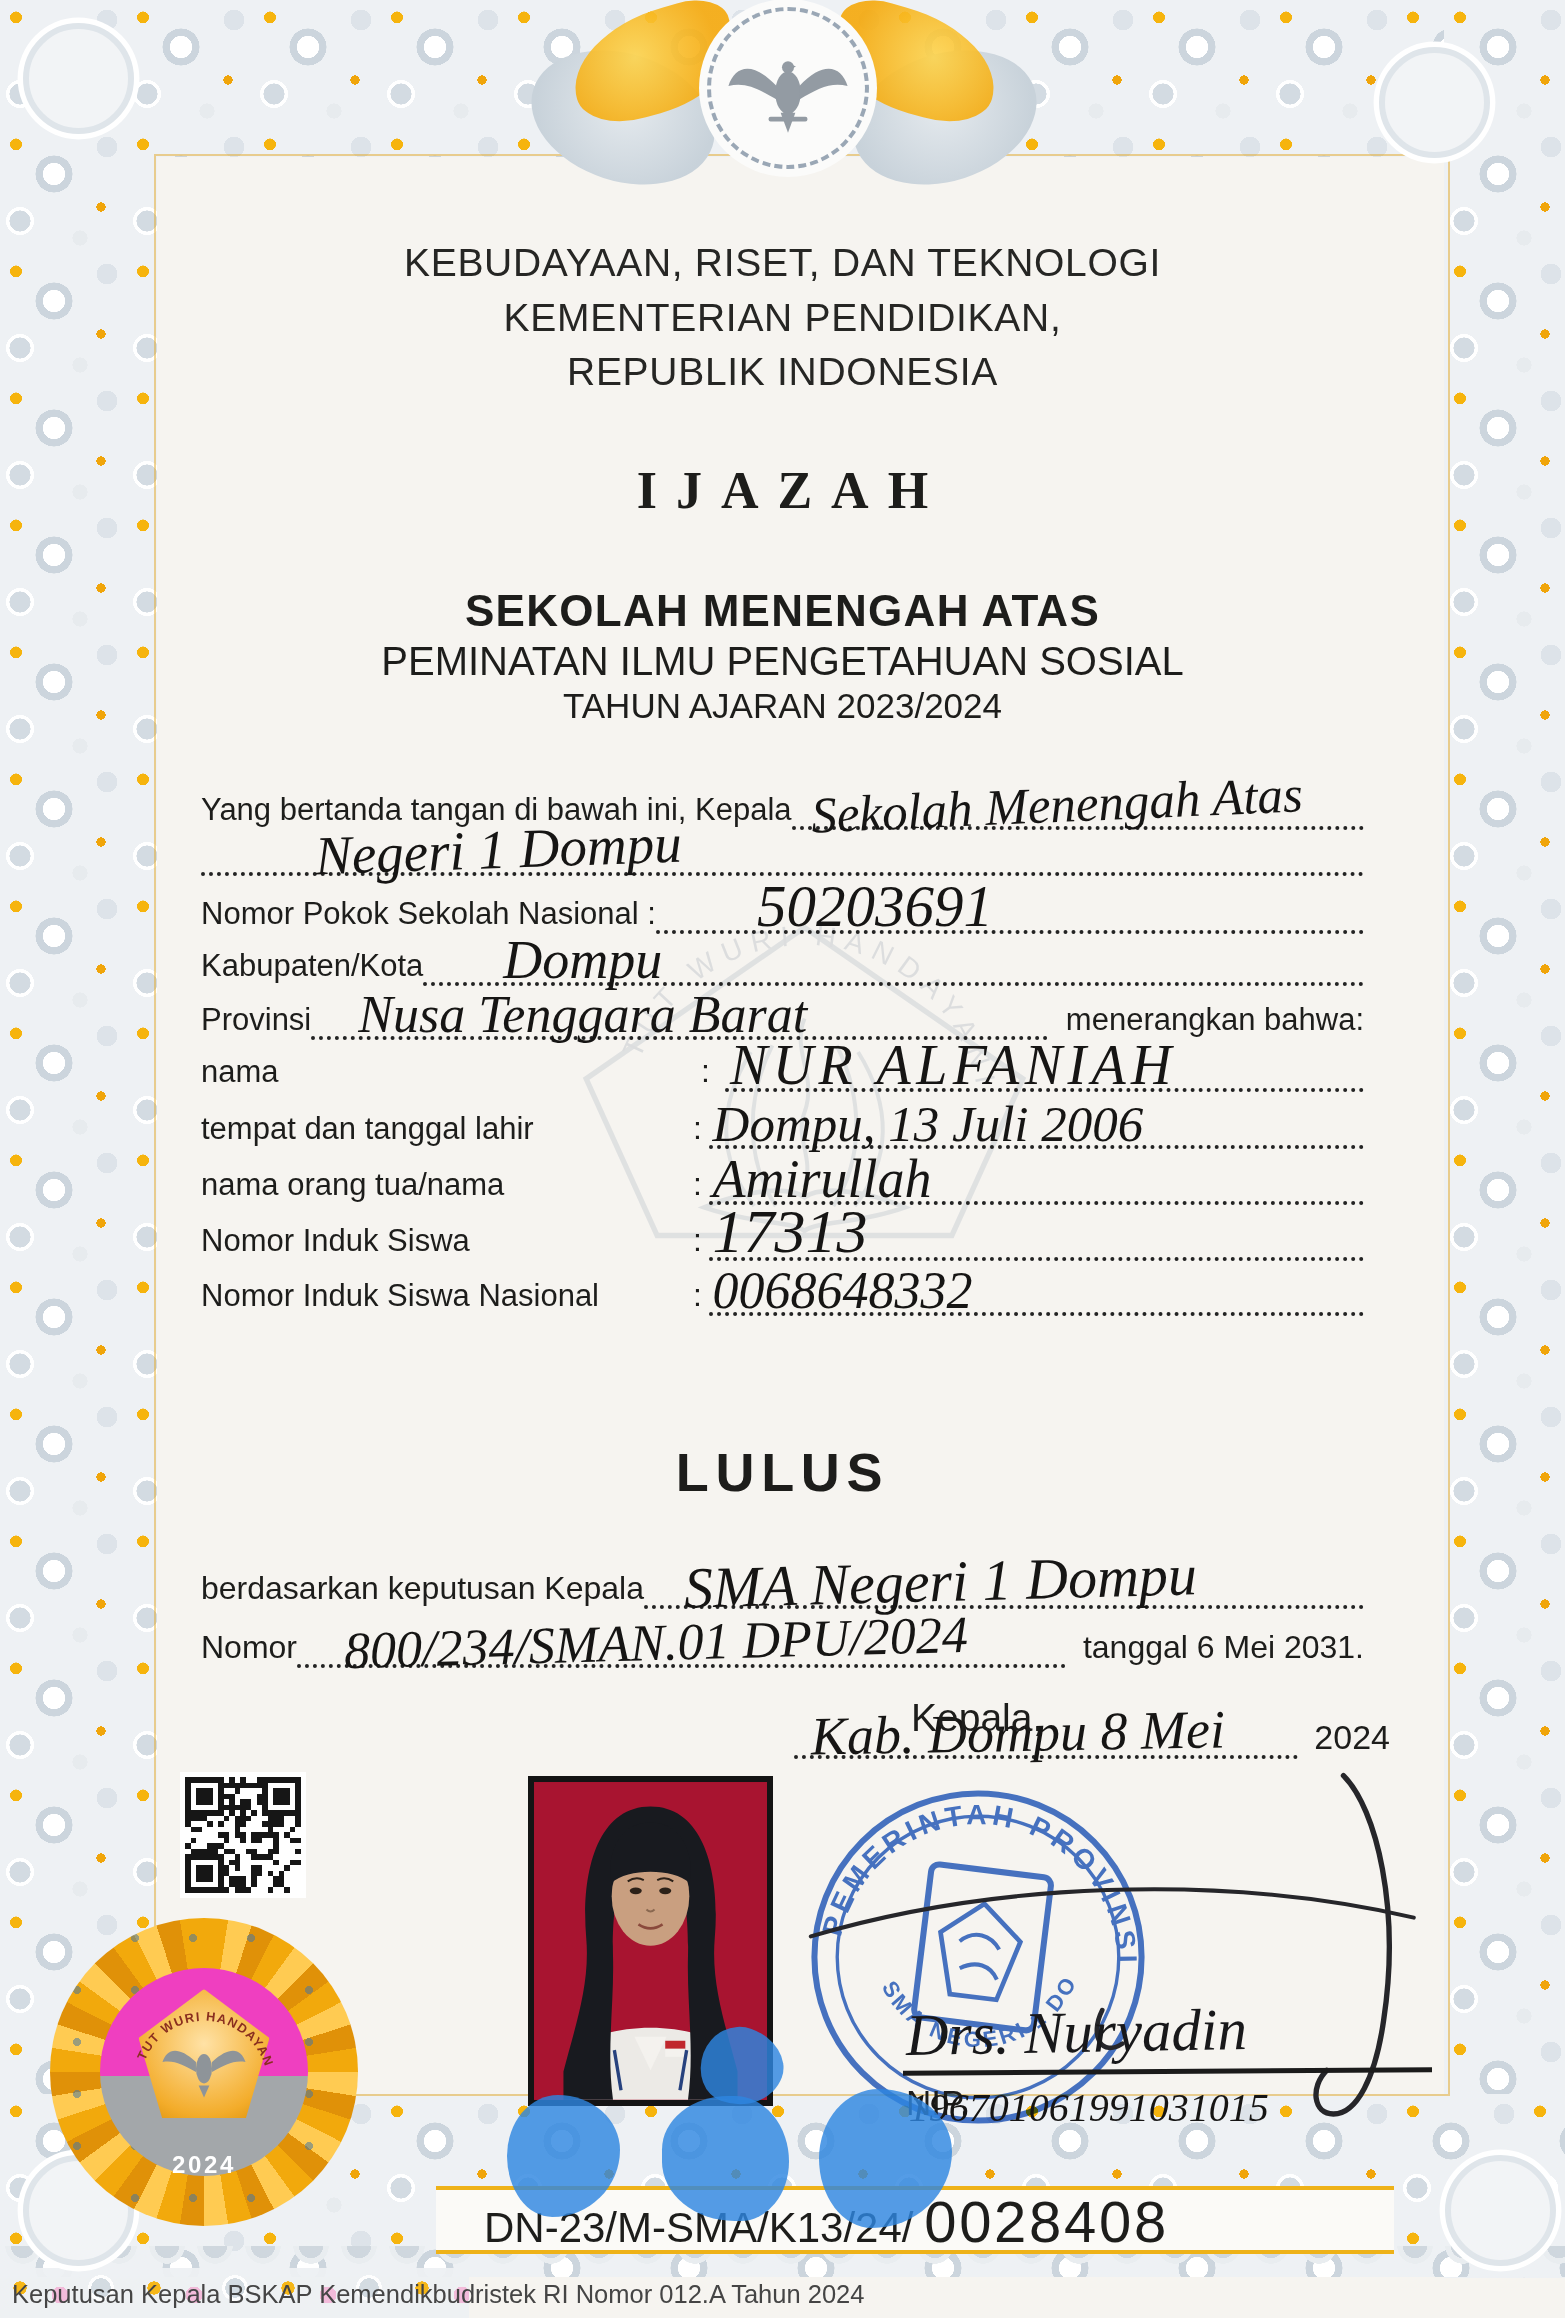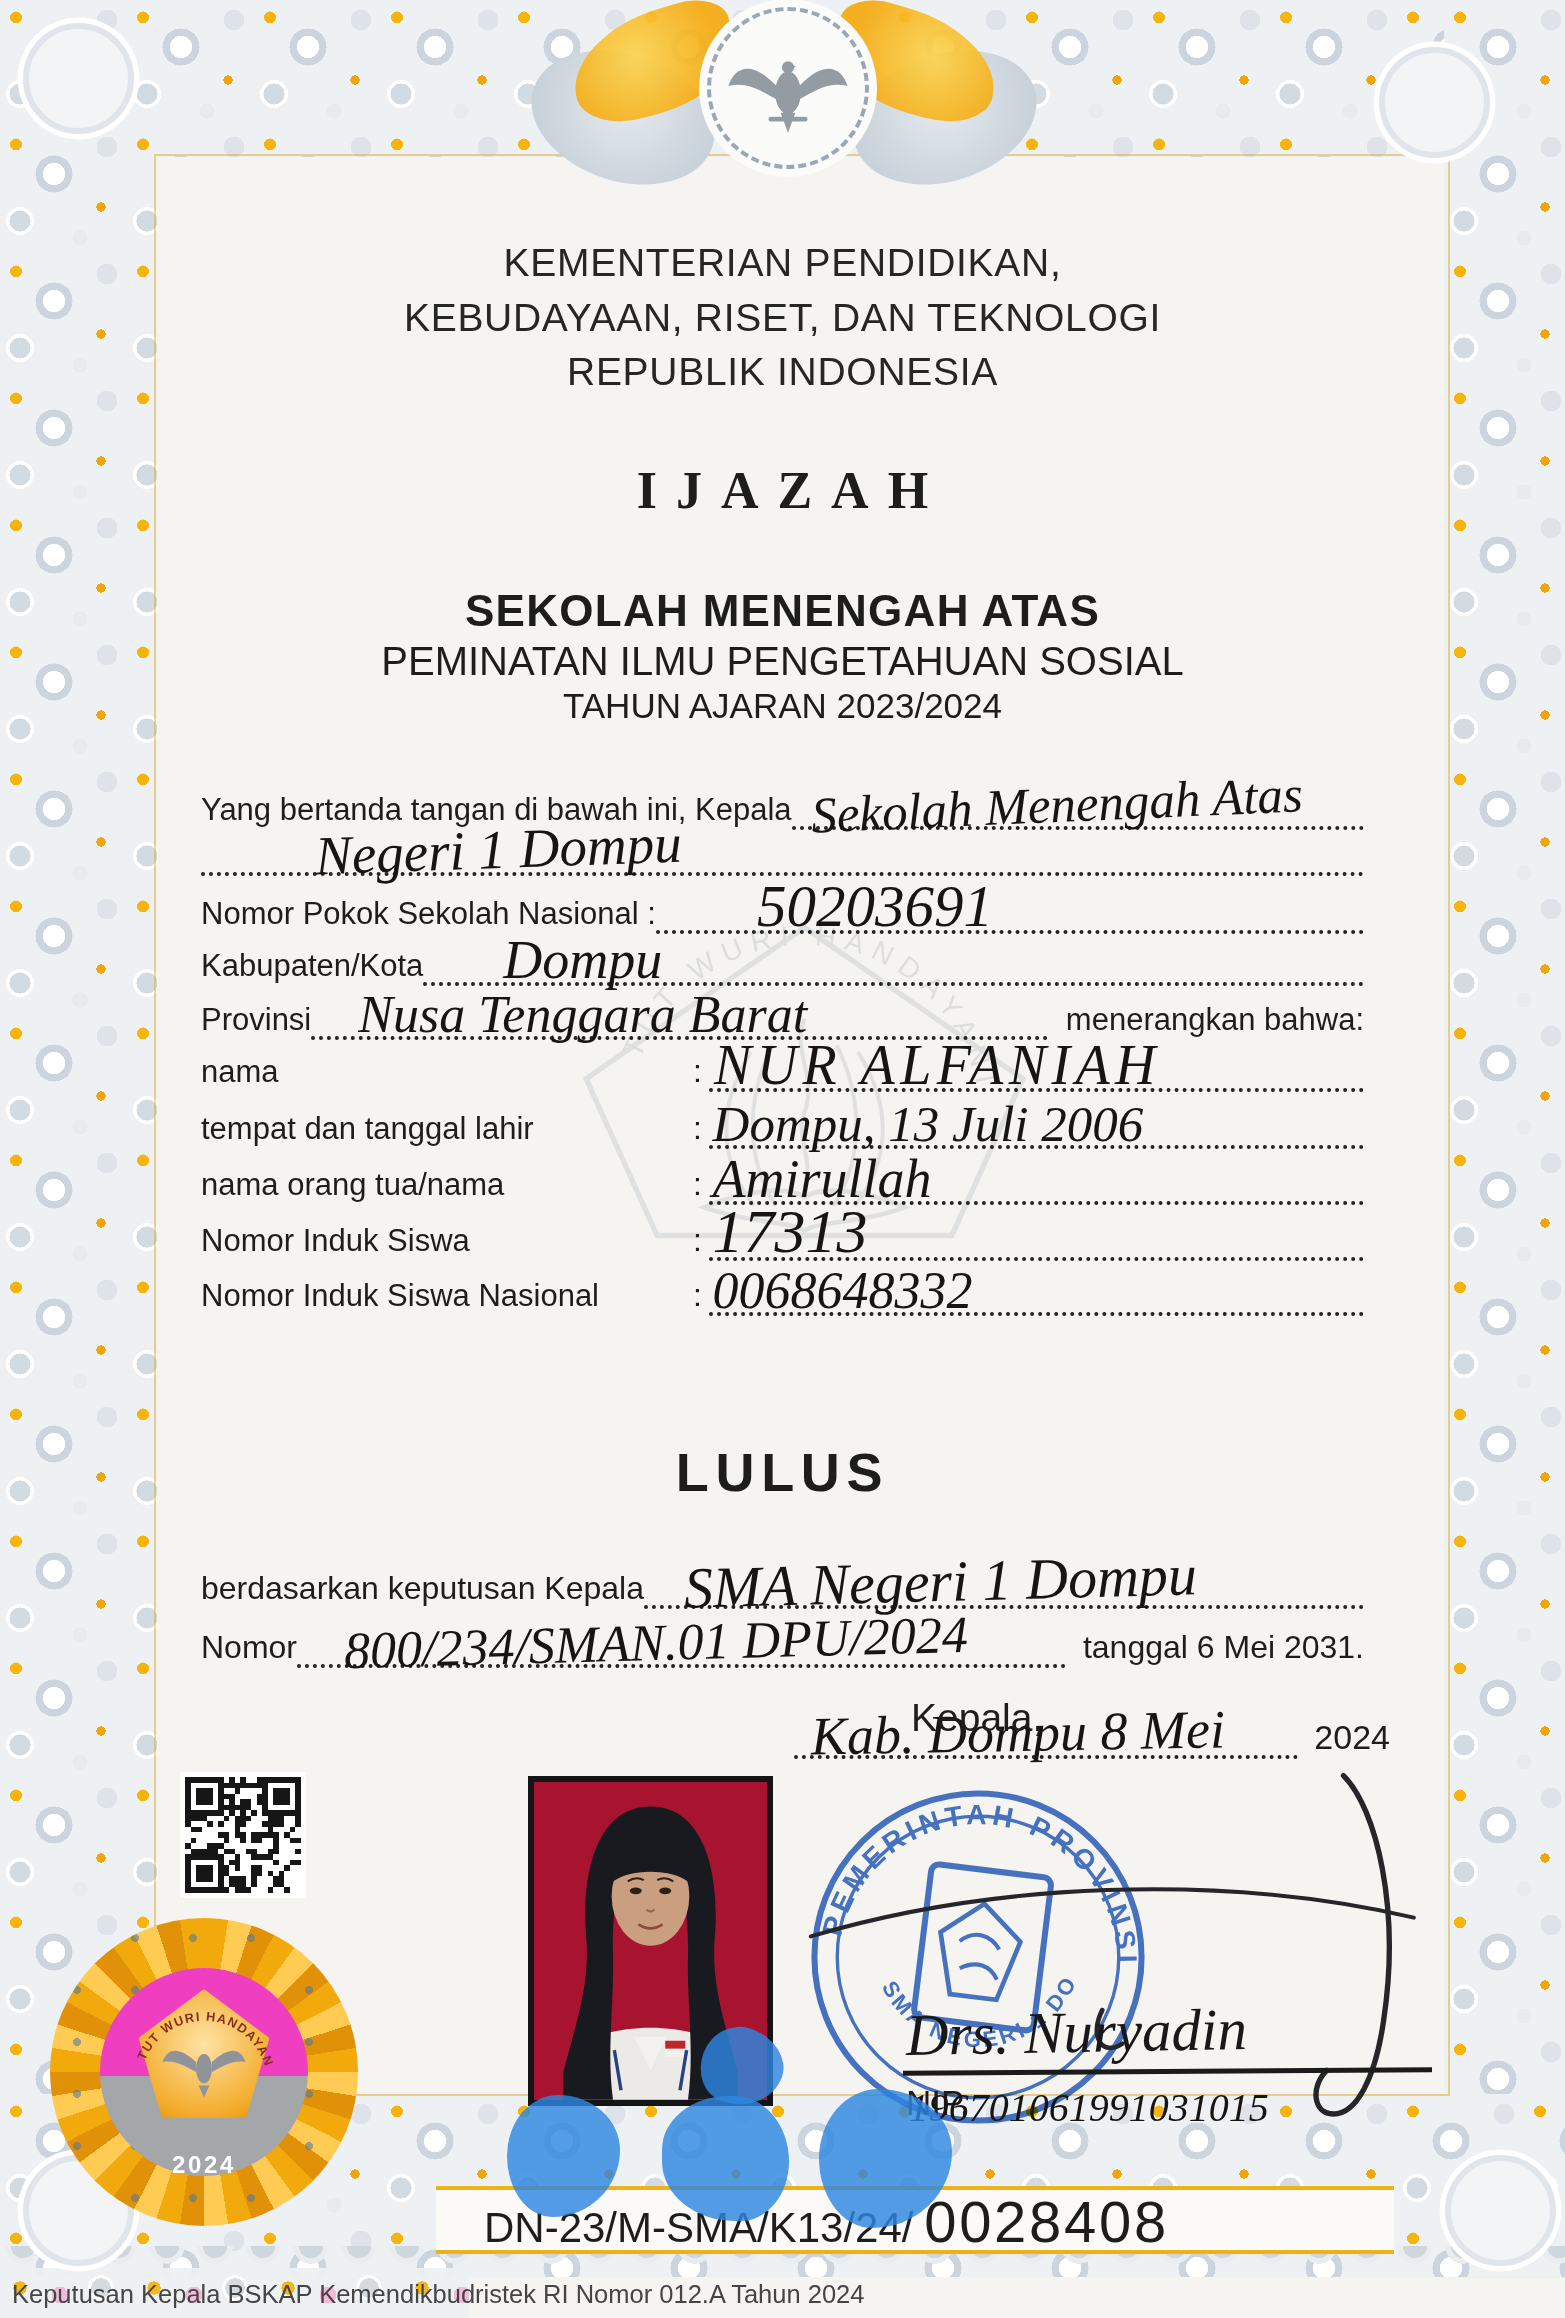--- a/index.html
+++ b/index.html
@@ -161,22 +161,22 @@
       <path d="M460 200 C 510 280 510 360 455 430" stroke-width="6"></path>
       <path d="M428 190 C 468 270 468 360 423 430" stroke-width="6"></path>
       <path d="M230 432 C 300 402 360 402 380 417 C 400 402 460 402 530 432 C 460 457 400 452 380 467 C 360 452 300 457 230 432 Z" stroke-width="7"></path>
     </g>
     <text font-size="42" letter-spacing="13" fill="#c8ccd0">
       <textPath href="#wm-arc" startOffset="8%">TUT WURI HANDAYANI</textPath>
     </text>
   </svg>
 
   <div class="center ministry">
+    <div>KEBUDAYAAN, RISET, DAN TEKNOLOGI</div>
     <div>KEMENTERIAN PENDIDIKAN,</div>
-    <div>KEBUDAYAAN, RISET, DAN TEKNOLOGI</div>
     <div>REPUBLIK INDONESIA</div>
   </div>
   <div class="center ijazah">IJAZAH</div>
   <div class="center school-level">SEKOLAH MENENGAH ATAS</div>
   <div class="center program">PEMINATAN ILMU PENGETAHUAN SOSIAL</div>
   <div class="center year-line">TAHUN AJARAN 2023/2024</div>
 
   <div class="row" style="top:771px;height:59px;">
     <span class="lbl">Yang bertanda tangan di bawah ini, Kepala</span>
     <span class="dots">
@@ -201,21 +201,21 @@
     </span>
     <span class="suffix">menerangkan bahwa:</span>
   </div>
   <div class="row" style="top:927px;height:59px;">
     <span class="lbl">Kabupaten/Kota</span>
     <span class="dots">
       <span class="hw" style="left:80px;font-size:54px;">Dompu</span>
     </span>
   </div>
 
-  <div class="row" style="top:1033px;height:59px;">
+  <div class="row" style="top:1033px;height:59px;gap:8px;">
     <span class="lbl flabel">nama</span>
     <span class="colon">:</span>
     <span class="dots">
       <span class="hw" style="left:5.4px;font-size:56px;letter-spacing:5.4px;">NUR ALFANIAH</span>
     </span>
   </div>
   <div class="row" style="top:1090px;height:59px;">
     <span class="lbl flabel">tempat dan tanggal lahir</span>
     <span class="colon">:</span>
     <span class="dots">

